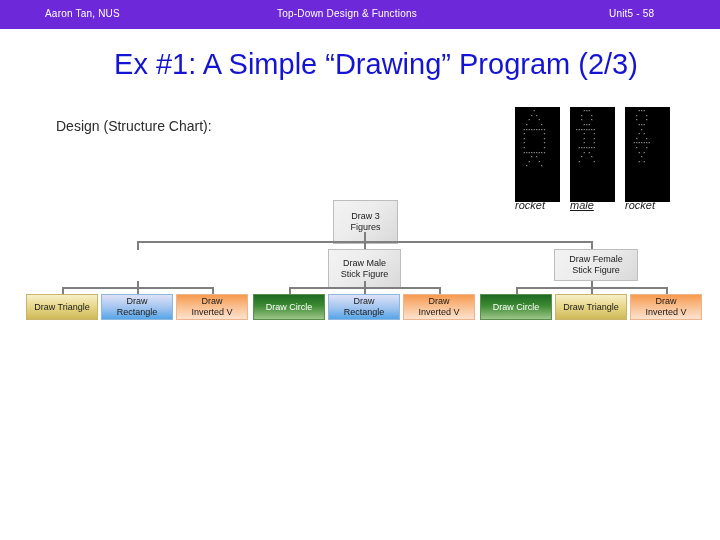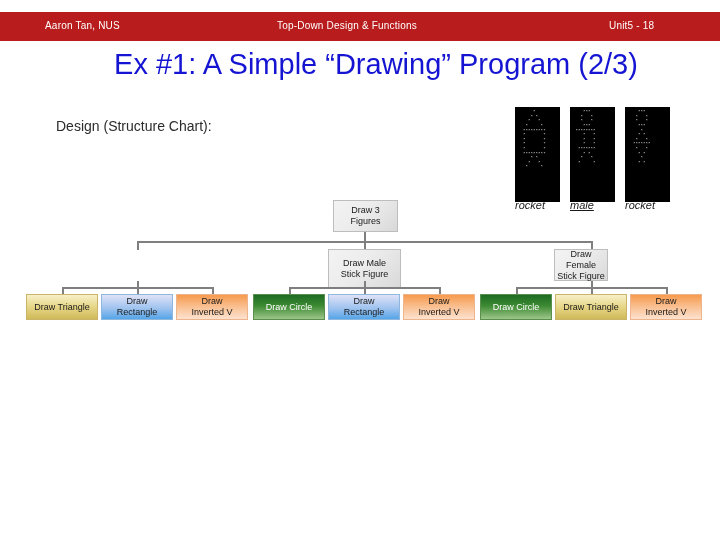--- a/index.html
+++ b/index.html
@@ -11,23 +11,23 @@
     width: 720px;
     height: 540px;
     position: relative;
     overflow: hidden;
     font-family: "Liberation Sans", sans-serif;
   }
 
   
   #header-bar {
     position: absolute;
-    left: 0; top: 12px;
+    left: 0; top: 0;
     width: 720px; height: 29px;
-    background: #b91c1c;
+    background: #6d28d9;
   }
   #header-bar .hdr-text {
     position: absolute;
     top: 8px;
     font-size: 10px;
     color: #ffffff;
     white-space: nowrap;
     letter-spacing: 0.2px;
   }
   #hdr-author { left: 45px; }
@@ -139,21 +139,21 @@
     border: 1px solid #5b8f4e;
     color: #ffffff;
   }
 </style>
 </head>
 <body>
 
 <div id="header-bar">
   <div class="hdr-text" id="hdr-author">Aaron Tan, NUS</div>
   <div class="hdr-text" id="hdr-center">Top-Down Design &amp; Functions</div>
-  <div class="hdr-text" id="hdr-unit">Unit5 - 18</div>
+  <div class="hdr-text" id="hdr-unit">Unit5 - 58</div>
 </div>
 
 <div id="slide-title">Ex #1: A Simple “Drawing” Program (2/3)</div>
 <div id="subtitle">Design (Structure Chart):</div>
 
 <pre class="console-shot" id="shot-rocket">      *
      * *
     *   *
    *     *
   *********
@@ -189,34 +189,34 @@
     * *
      *
     * *</pre>
 
 <div class="shot-caption" id="cap-rocket">rocket</div>
 <div class="shot-caption" id="cap-male">male</div>
 <div class="shot-caption" id="cap-female">rocket</div>
 
 <div id="structure-chart">
 
-  <div class="node grey" style="left:333px; top:200px; width:65px; height:32px;">Draw 3
+  <div class="node grey" style="left:333px; top:200px; width:65px; height:44px;">Draw 3
 Figures</div>
 
   <div class="conn v" style="left:364px; top:232px; height:10px;"></div>
 
   <div class="conn h" style="left:137px; top:241px; width:456px;"></div>
 
   <div class="conn v" style="left:137px; top:241px; height:9px;"></div>
   <div class="conn v" style="left:364px; top:241px; height:9px;"></div>
   <div class="conn v" style="left:591px; top:241px; height:9px;"></div>
 
   <div class="node grey" style="left:328px; top:249px; width:73px; height:40px;">Draw Male
 Stick Figure</div>
-  <div class="node grey" style="left:554px; top:249px; width:54px; height:32px;">Draw Female
+  <div class="node grey" style="left:554px; top:249px; width:84px; height:32px;">Draw Female
 Stick Figure</div>
 
   <div class="conn v" style="left:137px; top:281px; height:7px;"></div>
   <div class="conn h" style="left:62px; top:287px; width:151px;"></div>
   <div class="conn v" style="left:62px;  top:287px; height:7px;"></div>
   <div class="conn v" style="left:137px; top:287px; height:7px;"></div>
   <div class="conn v" style="left:212px; top:287px; height:7px;"></div>
 
   <div class="conn v" style="left:364px; top:281px; height:7px;"></div>
   <div class="conn h" style="left:289px; top:287px; width:151px;"></div>

